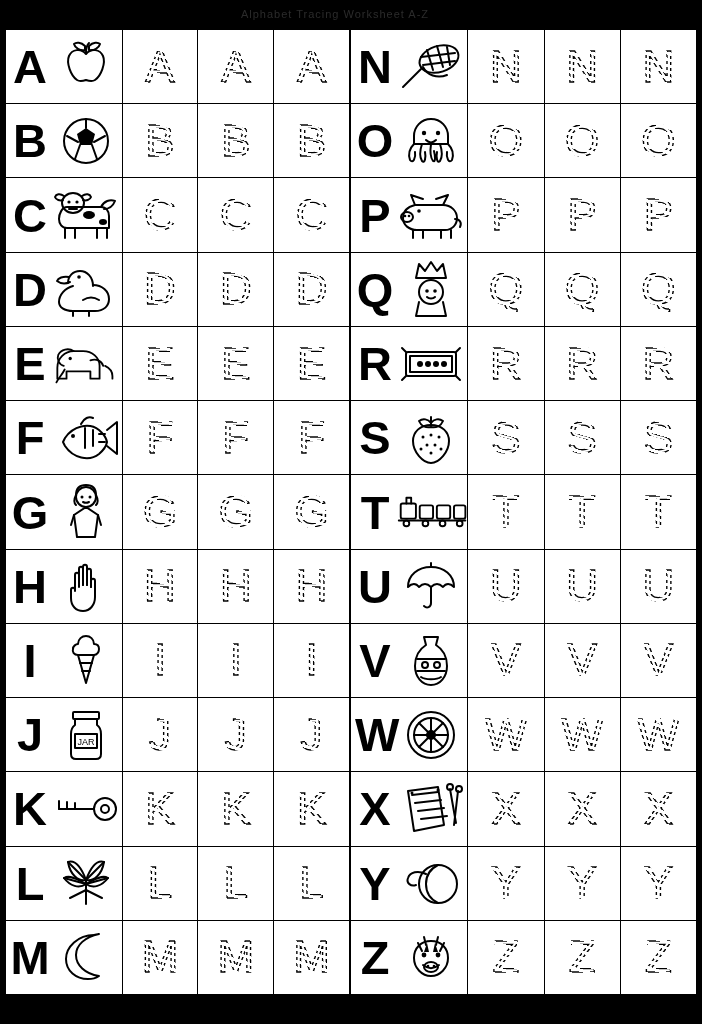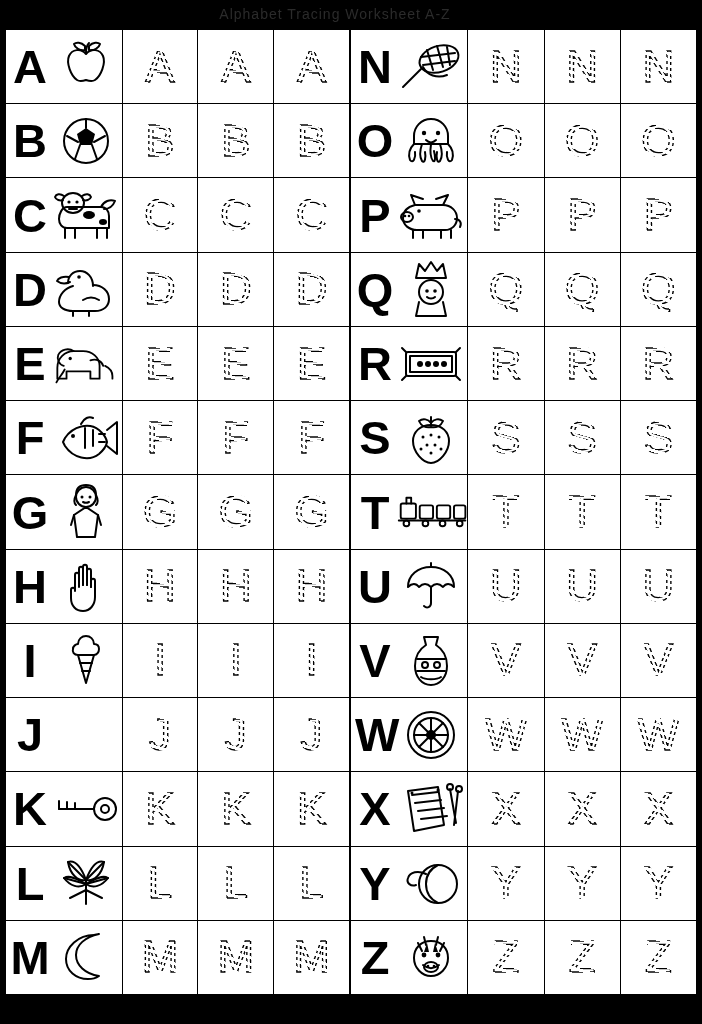--- a/index.html
+++ b/index.html
@@ -18,21 +18,21 @@
     width: 702px;
     height: 1024px;
     background: #000000;
   }
   .header-strip, .footer-strip {
     position: absolute;
     left: 0;
     width: 670px;
     height: 28px;
     color: #2b2b2b;
-    font-size: 14px;
+    font-size: 11px;
     letter-spacing: 1px;
     text-align: center;
     line-height: 28px;
     overflow: hidden;
     white-space: nowrap;
   }
   .header-strip { top: 0; }
   .footer-strip { bottom: 0; }
 
   .sheet {
@@ -352,20 +352,28 @@
           <div class="cell-trace">
             <span class="trace-wrap"><span class="trace-letter">I</span></span>
           </div>
           <div class="cell-trace">
             <span class="trace-wrap"><span class="trace-letter">I</span></span>
           </div>
         </div>
         <div class="row">
           <div class="cell-letter">
             <div class="big-letter">J</div>
+            <div class="pic">
+              <svg width="54" height="58" viewBox="0 0 54 58">
+                <rect fill="none" stroke="#000" stroke-width="2" stroke-linejoin="round" stroke-linecap="round" x="14" y="6" width="26" height="7" rx="1"></rect>
+                <path fill="none" stroke="#000" stroke-width="2" stroke-linejoin="round" stroke-linecap="round" d="M16 13v6c-3 2-4 5-4 9v20c0 3 2 5 5 5h20c3 0 5-2 5-5V28c0-4-1-7-4-9v-6"></path>
+                <rect fill="none" stroke="#000" stroke-width="2" stroke-linejoin="round" stroke-linecap="round" x="16" y="28" width="22" height="14"></rect>
+                <text x="27" y="39" font-family="Liberation Sans, sans-serif" font-size="9" text-anchor="middle" fill="#000">JAR</text>
+              </svg>
+            </div>
           </div>
           <div class="cell-trace">
             <span class="trace-wrap"><span class="trace-letter">J</span></span>
           </div>
           <div class="cell-trace">
             <span class="trace-wrap"><span class="trace-letter">J</span></span>
           </div>
           <div class="cell-trace">
             <span class="trace-wrap"><span class="trace-letter">J</span></span>
           </div>

